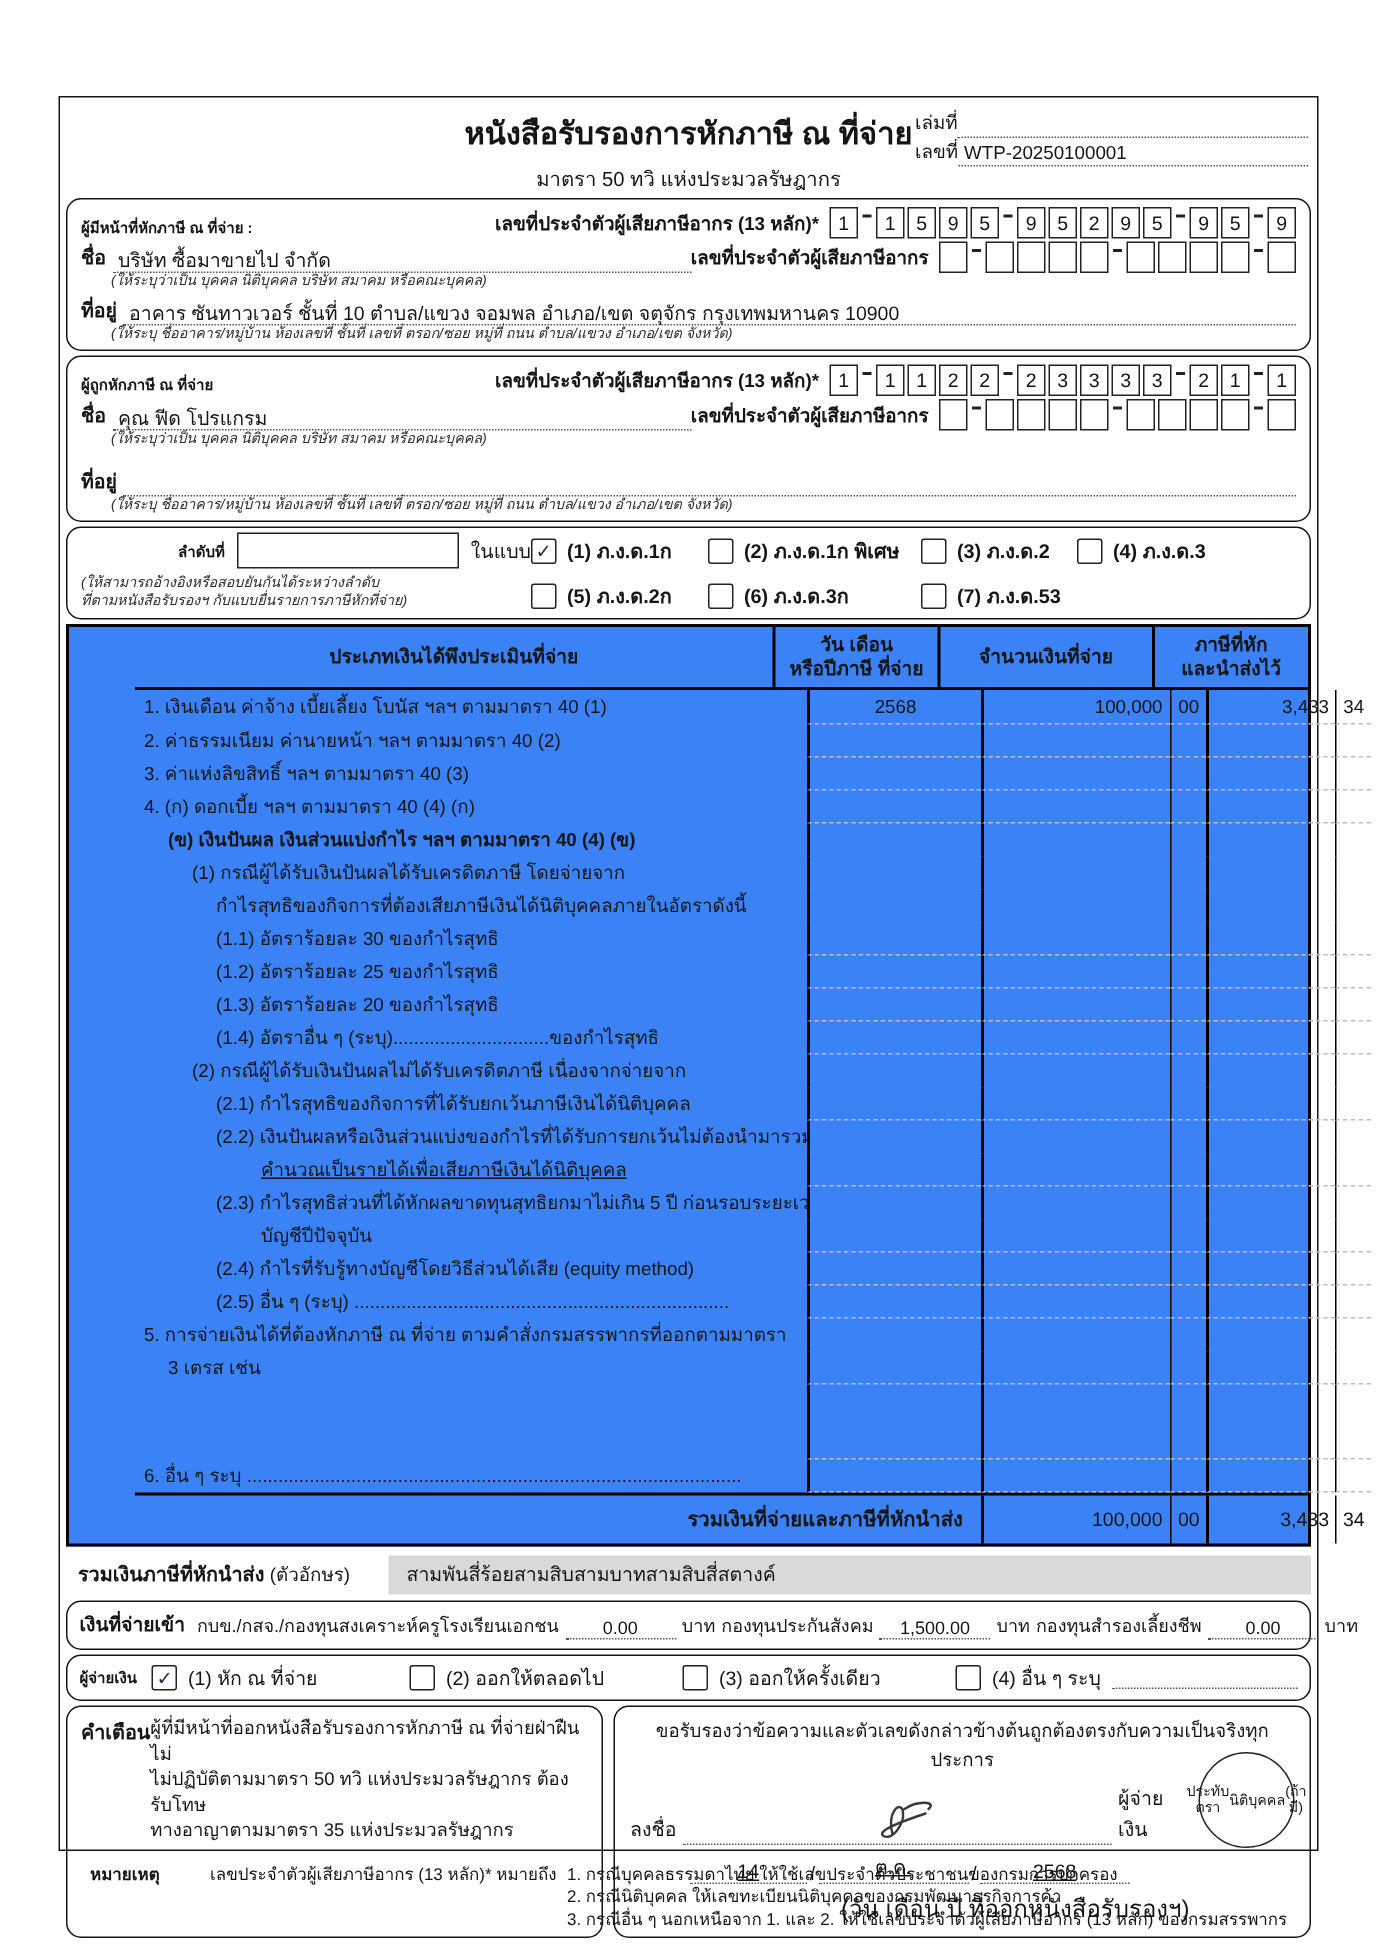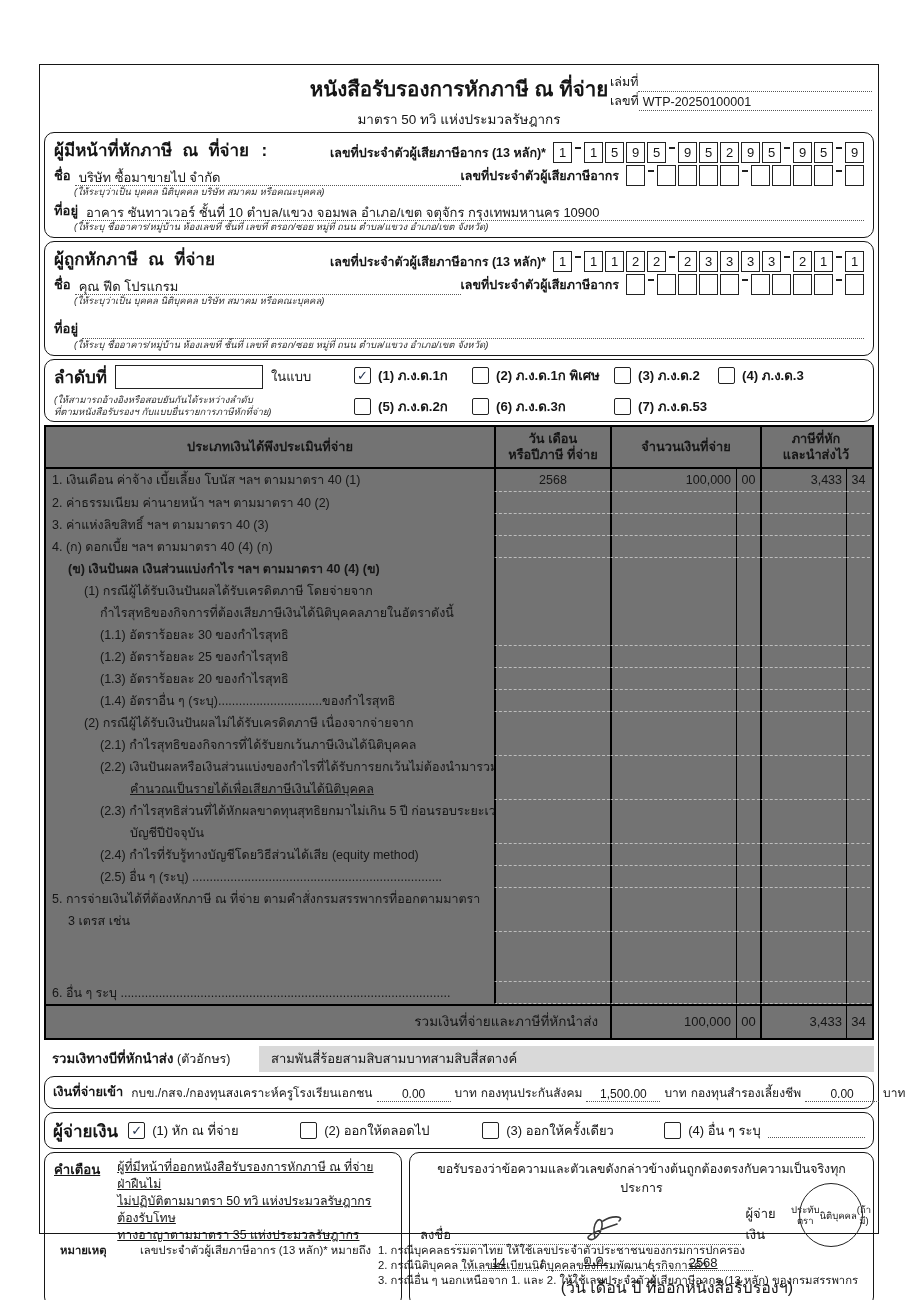--- a/index.html
+++ b/index.html
@@ -8,78 +8,78 @@
   .form-border{position:absolute;left:39px;top:64px;width:840px;height:1170px;border:1.8px solid #161616;box-sizing:border-box;padding:0 4px;background:#fff;}
   
   .hdr{position:relative;height:62px;margin-top:2px;}
   .hdr-title{text-align:center;font-size:20.5px;font-weight:bold;padding-top:5px;}
   .hdr-sub{text-align:center;font-size:13.5px;margin-top:3px;}
   .hdr-right{position:absolute;top:6px;right:2px;width:262px;font-size:12.5px;}
   .hdr-right .row{display:flex;align-items:flex-end;height:19px;}
   .dotted-fill{flex:1;border-bottom:1.4px dotted #555;min-width:20px;padding:0 4px;line-height:15px;}
   
   .sec{border:1.7px solid #161616;border-radius:10px;margin:3px 0;padding:3px 9px 4px;position:relative;background:#fff;}
-  .sec-label{font-weight:bold;font-size:17px;font-family:Liberation Mono, monospace;}
+  .sec-label{font-weight:bold;font-size:10px;}
   .fline{display:flex;align-items:flex-end;min-height:23px;}
   .fld-label{font-weight:bold;font-size:13px;margin-right:4px;white-space:nowrap;}
   .fld-val{font-size:13px;}
   .hint{font-size:9.5px;font-style:italic;color:#2c2c2c;margin-left:20px;line-height:12px;}
   .tin-wrap{margin-left:auto;display:flex;align-items:center;gap:5px;}
   .tin-label{font-weight:bold;font-size:12.5px;white-space:nowrap;}
   .tin-row{display:inline-flex;align-items:flex-start;}
   .tin-box{display:inline-flex;width:19px;height:21px;border:1.5px solid #222;align-items:center;justify-content:center;font-size:13px;margin-left:2px;background:#fff;box-sizing:border-box;}
   .tin-dash{display:inline-block;width:6px;height:2px;background:#222;margin:5px 1px 0 3px;}
   
   .seq-wrap{display:flex;}
   .seq-left{width:300px;}
-  .seq-row{display:flex;align-items:center;gap:8px;}
+  .seq-row{display:flex;align-items:center;gap:8px;justify-content:flex-end;}
   .seq-input{width:148px;height:24px;border:1.7px solid #222;background:#fff;box-sizing:border-box;}
   .seq-inform{font-size:13px;}
   .seq-hint{font-size:9.5px;font-style:italic;color:#2c2c2c;line-height:11.5px;margin-top:4px;}
   .opt-grid{flex:1;display:grid;grid-template-columns:118px 142px 104px auto;row-gap:9px;align-items:center;margin-top:2px;}
   .opt{display:flex;align-items:center;gap:7px;font-size:13.2px;font-weight:bold;}
   .cb{width:17px;height:17px;border:1.7px solid #222;border-radius:2px;display:flex;align-items:center;justify-content:center;font-size:13px;font-weight:bold;color:#23324d;background:#fff;box-sizing:border-box;flex:0 0 auto;}
   .opt-tail{flex:1;border-bottom:1.3px dotted #555;height:13px;min-width:50px;}
   
-  .tbl{border:2px solid #000;margin:3px 0 0;background:#737373;}
+  .tbl{border:2px solid #000;margin:3px 0 0;background:#3b82f6;padding-left:44px;}
   .tb-head{display:flex;border-bottom:2.2px solid #000;}
   .th{display:flex;flex-direction:column;justify-content:center;align-items:center;font-weight:bold;font-size:12.8px;line-height:16px;padding:4px 0;box-sizing:border-box;min-height:40px;}
   .th1{width:448px;}.th2{width:116px;border-left:2px solid #000;}.th3{width:150px;border-left:2px solid #000;}.th4{width:110px;border-left:2px solid #000;}
   .tb-body{display:grid;grid-template-columns:448px 116px 126px 24px 86px 24px;grid-auto-rows:minmax(22px,auto);}
   .tc{font-size:12.5px;line-height:22px;box-sizing:border-box;white-space:nowrap;overflow:hidden;}
   .tc.date{border-left:2px solid #000;text-align:center;}
   .tc.amt{border-left:2px solid #000;text-align:right;padding-right:5px;}
   .tc.sat{border-left:1.3px solid #000;text-align:center;}
   .tc.tax{border-left:2px solid #000;text-align:right;padding-right:4px;}
   .tc.tsat{border-left:1.3px solid #000;text-align:center;}
   .tc.dots{border-bottom:1px dashed #bdbdbd;}
   .tb-total{display:grid;grid-template-columns:564px 126px 24px 86px 24px;border-top:2.2px solid #000;}
   .tt{height:32px;line-height:32px;box-sizing:border-box;font-size:13px;}
-  .tt.lab{font-weight:normal;text-align:right;padding-right:12px;font-size:13.5px;}
+  .tt.lab{font-weight:bold;text-align:right;padding-right:12px;font-size:13.5px;}
   .tt.amt{border-left:2px solid #000;text-align:right;padding-right:5px;}
   .tt.sat{border-left:1.3px solid #000;text-align:center;}
   .tt.tax{border-left:2px solid #000;text-align:right;padding-right:4px;}
   .tt.tsat{border-left:1.3px solid #000;text-align:center;}
   
   .words-row{display:flex;align-items:center;margin:5px 0 4px;min-height:27px;}
   .words-label{width:215px;font-size:13.2px;font-weight:bold;padding-left:8px;box-sizing:border-box;}
   .words-label .norm{font-weight:normal;font-size:12.5px;}
   .words-box{flex:1;background:#d9d9d9;min-height:26px;display:flex;align-items:center;padding-left:12px;font-size:13px;}
   
   .funds{display:flex;align-items:flex-end;gap:4px;font-size:12px;padding:4px 8px 6px;white-space:nowrap;}
   .funds .fld-label{font-size:12.8px;}
   .fund-val{min-width:66px;text-align:center;border-bottom:1.4px dotted #555;padding:0 4px;}
   
   .ptype{display:flex;align-items:center;gap:10px;padding:4px 8px;}
   .ptype .opt-grid{grid-template-columns:172px 182px 182px auto;margin-top:0;}
   .ptype .opt{font-weight:normal;font-size:13px;}
   
   .bottom-row{display:flex;gap:7px;margin-top:3px;}
   .warn-box{width:358px;border:1.7px solid #161616;border-radius:10px;padding:6px 9px;box-sizing:border-box;min-height:92px;}
-  .warn-inner{display:flex;gap:17px;text-decoration:underline;}
+  .warn-inner{display:flex;gap:0;}
   .warn-label{font-weight:bold;font-size:13.2px;white-space:nowrap;}
   .warn-text{font-size:12.3px;line-height:17px;}
   .cert-box{flex:1;border:1.7px solid #161616;border-radius:10px;padding:6px 10px;box-sizing:border-box;position:relative;min-height:92px;}
   .cert-line1{text-align:center;font-size:12.4px;}
   .cert-sign{display:flex;align-items:flex-end;justify-content:center;margin-top:6px;font-size:13px;gap:4px;padding-right:70px;}
   .sig-area{position:relative;width:300px;border-bottom:1.4px dotted #555;height:16px;}
   .sig-area svg{position:absolute;left:110px;bottom:-4px;}
   .cert-date{display:flex;align-items:flex-end;justify-content:center;margin-top:4px;font-size:13px;gap:2px;padding-right:70px;}
   .date-seg{border-bottom:1.4px dotted #555;text-align:center;padding:0 4px;text-decoration:underline;}
   .cert-hint{text-align:right;font-size:16px;margin-top:4px;padding-right:70px;}
@@ -426,21 +426,21 @@
         <div class="tt lab">รวมเงินที่จ่ายและภาษีที่หักนำส่ง</div>
         <div class="tt amt">100,000</div>
         <div class="tt sat">00</div>
         <div class="tt tax">3,433</div>
         <div class="tt tsat">34</div>
       </div>
     </div>
 
     <div class="words-row">
       <div class="words-label">
-        <span>รวมเงิทางบีที่หักนำส่ง</span>
+        <span>รวมเงินภาษีที่หักนำส่ง</span>
         <span class="norm">(ตัวอักษร)</span>
       </div>
       <div class="words-box">สามพันสี่ร้อยสามสิบสามบาทสามสิบสี่สตางค์</div>
     </div>
 
     <div class="sec funds">
       <span class="fld-label">เงินที่จ่ายเข้า</span>
       <span>กบข./กสจ./กองทุนสงเคราะห์ครูโรงเรียนเอกชน</span>
       <span class="fund-val">0.00</span>
       <span>บาท</span>

